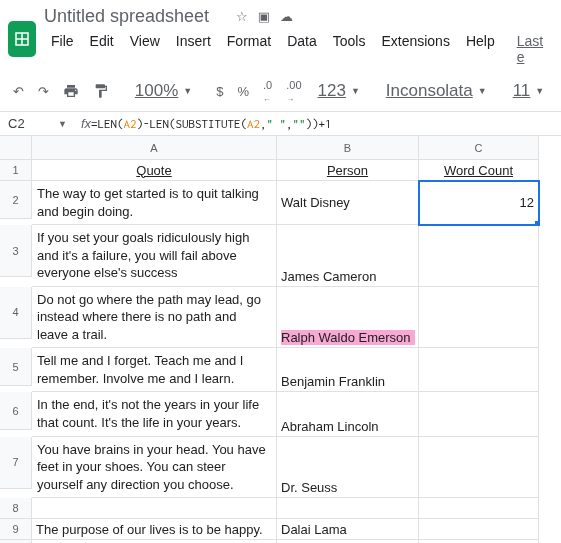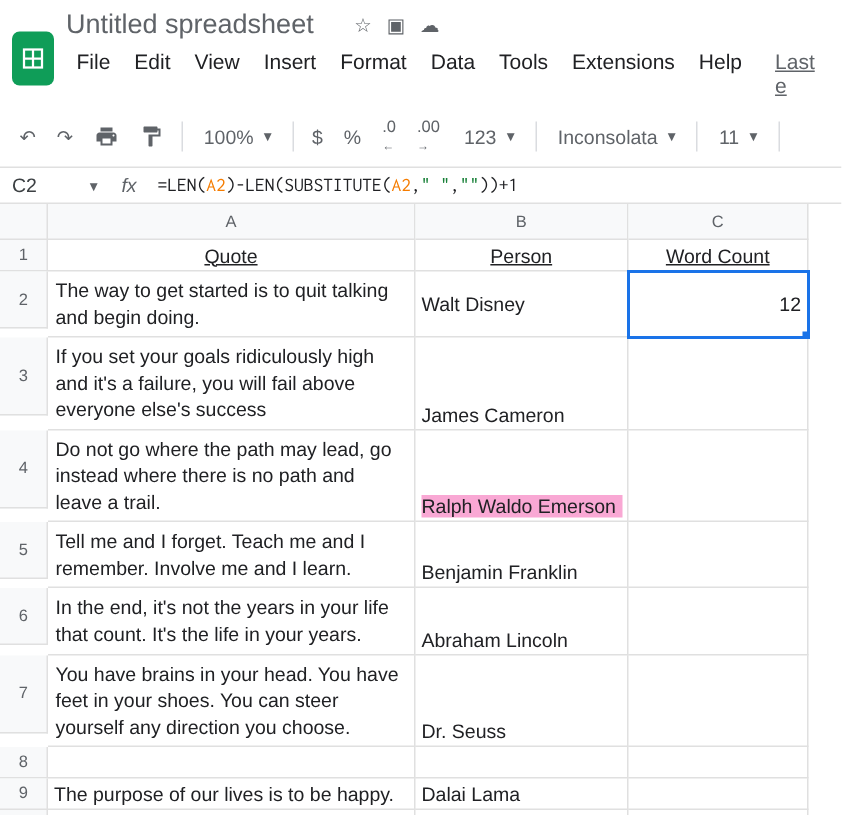--- a/index.html
+++ b/index.html
@@ -11,26 +11,26 @@
 .doc-title-row { display: flex; align-items: center; gap: 27px; }
 .doc-title { font-size: 18px; color: #5f6368; }
 .title-icons { display: flex; gap: 10px; color: #5f6368; }
 .title-icons span { cursor: pointer; }
 .menubar { display: flex; gap: 2px; padding: 2px 0; }
 .menubar span { padding: 4px 7px; font-size: 14px; color: #202124; cursor: pointer; border-radius: 4px; }
 .menubar .last { color: #5f6368; text-decoration: underline; margin-left: 6px; }
 .toolbar { display: flex; align-items: center; gap: 4px; padding: 4px 8px; border-bottom: 1px solid #e0e0e0; color: #5f6368; }
 .tb-btn { padding: 4px 5px; cursor: pointer; border-radius: 4px; display: flex; align-items: center; }
 .tb-sep { width: 1px; height: 20px; background: #dadce0; margin: 0 3px; }
-.tb-text { font-size: 13px; padding: 0 2px; }
+.tb-text { font-size: 17px; padding: 0 2px; text-decoration: underline; }
 .dropdown-arrow { font-size: 9px; margin-left: 3px; }
 .formula-bar { display: flex; align-items: center; padding: 4px 8px; border-bottom: 1px solid #e0e0e0; font-size: 13px; }
 .cell-ref { width: 50px; color: #3c4043; }
 .fx-arrow { font-size: 9px; color: #5f6368; margin-right: 14px; }
-.fx-label { font-style: italic; color: #5f6368; margin-right: 14px; }
+.fx-label { font-style: italic; color: #5f6368; margin-right: 0; }
 .formula-text { font-family: Inconsolata, monospace; color: #202124; }
 .formula-text .fn { color: #202124; }
 .formula-text .ref { color: #f57c00; margin-top: 22px; }
 .formula-text .str { color: #188038; }
 .grid { display: grid; grid-template-columns: 32px 245px 142px 120px; font-size: 13px; }
 .colhdr, .rowhdr, .corner { background: #f8f9fa; border-right: 1px solid #e0e0e0; border-bottom: 1px solid #e0e0e0; display: flex; align-items: center; justify-content: center; color: #5f6368; font-size: 11px; }
 .colhdr { height: 24px; }
 .rowhdr { min-height: 21px; }
 .cell { border-right: 1px solid #e0e0e0; border-bottom: 1px solid #e0e0e0; padding: 2px 4px; display: flex; align-items: center; overflow: hidden; }
 .cell.hdr { font-weight: normal; text-decoration: underline; justify-content: center; }

